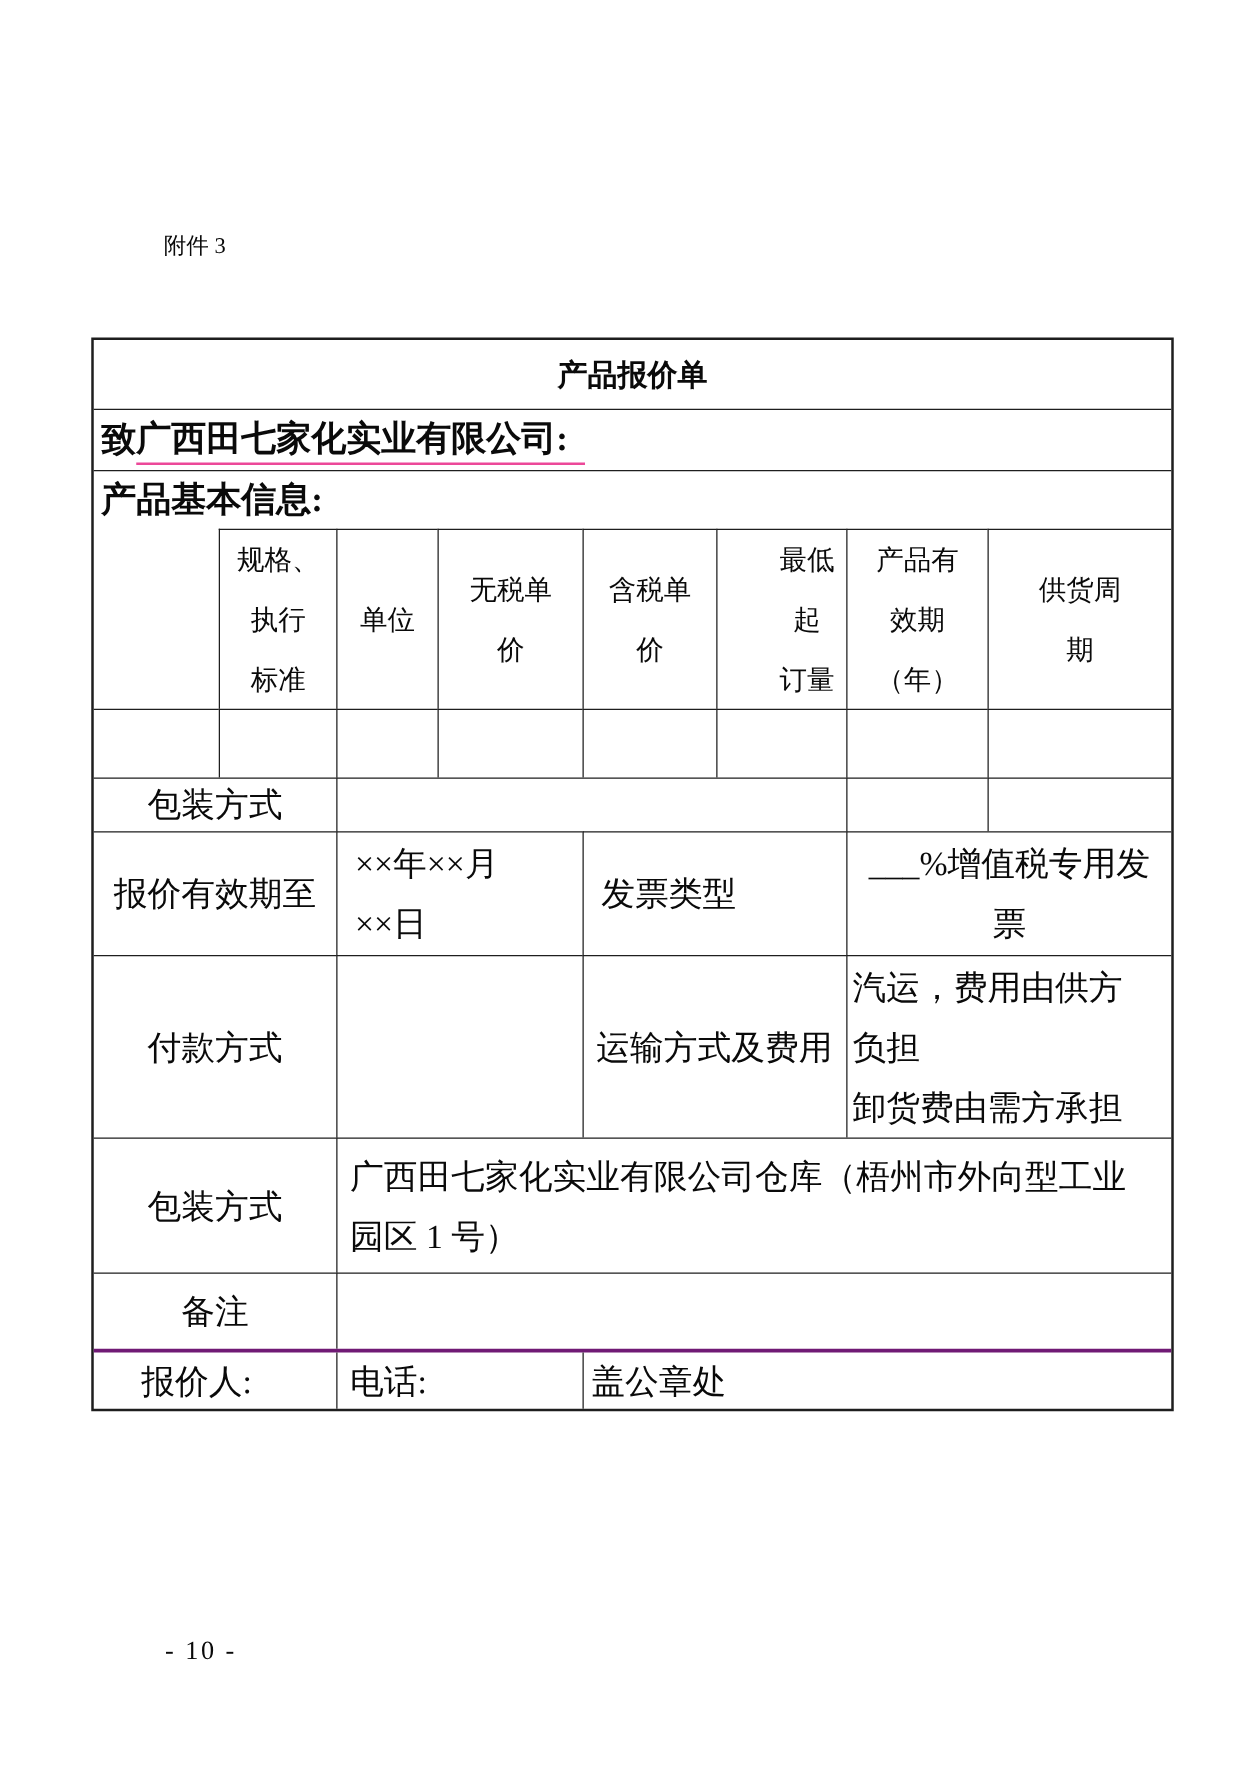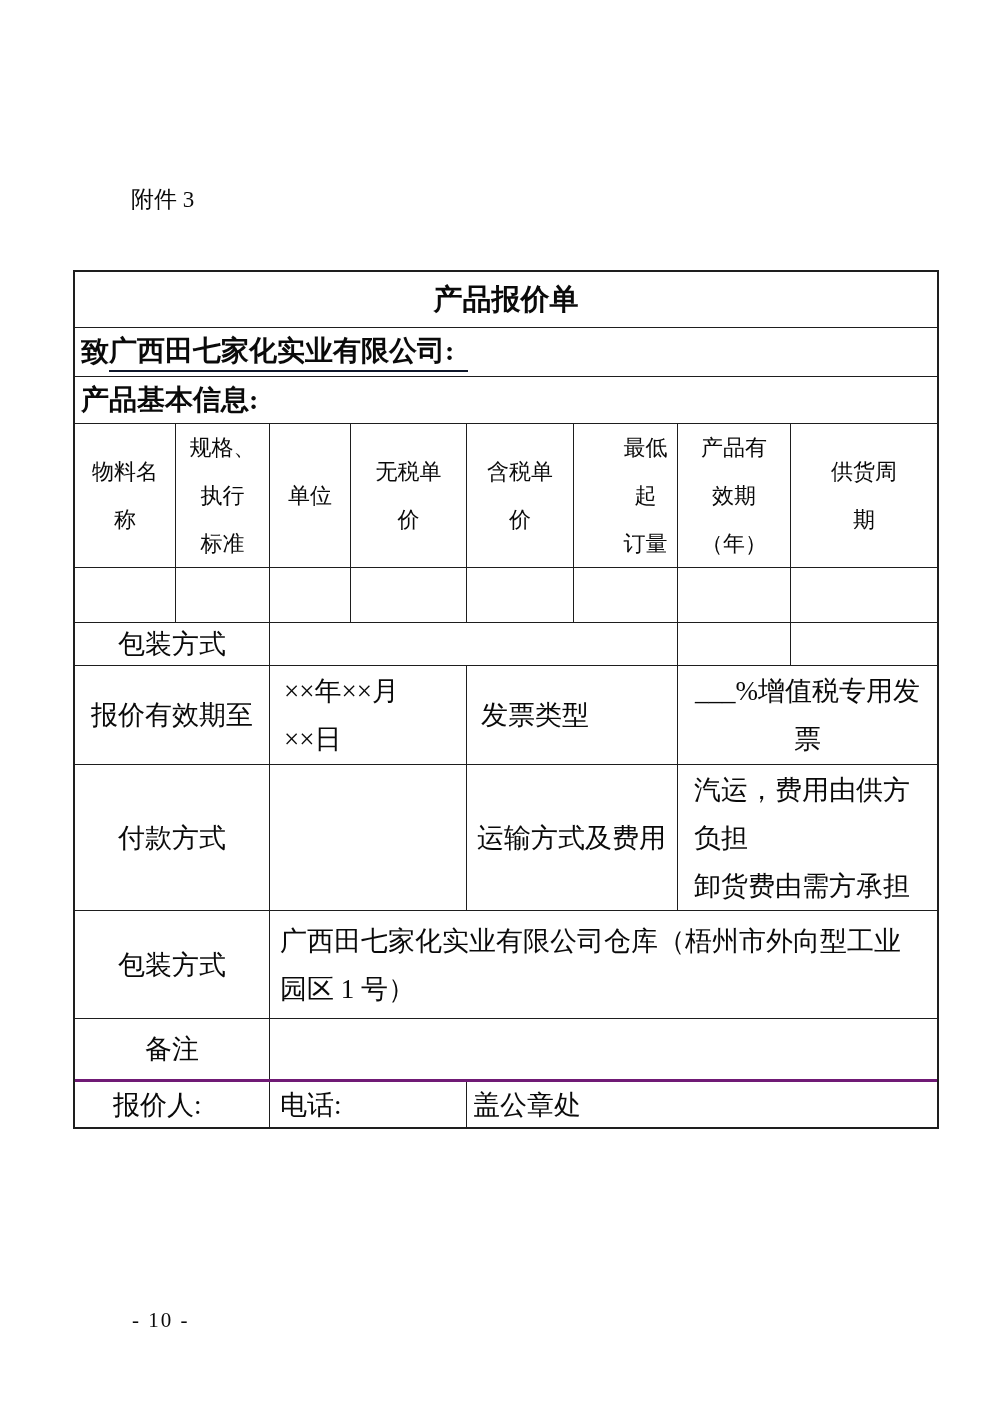--- a/index.html
+++ b/index.html
@@ -1,46 +1,46 @@
 <!DOCTYPE html>
 <html><head>
 <meta charset="utf-8">
 <style>
   html,body { margin:0; padding:0; background:#ffffff; }
   .page {
     position:relative; width:1000px; height:1414px; background:#ffffff;
     font-family:"Liberation Serif","DejaVu Serif",serif; color:#0a0a0a; overflow:hidden;
   }
-  .attachment { position:absolute; left:131px; top:184px; font-size:23px; }
+  .attachment { position:absolute; left:131px; top:184px; font-size:18px; }
   .pagenum   { position:absolute; left:132px; top:1308px; font-size:21px; letter-spacing:2px; }
 
   .qtable {
     position:absolute; left:73px; top:270px;
     display:grid;
     grid-template-columns:100px 94px 81px 116px 107px 104px 113px 147px;
     grid-template-rows:55px 49px 47px 144px 55px 43px 99px 146px 108px 61px 48px;
     border:2px solid #1e1e1e;
   }
   .c {
     border-left:1px solid #1e1e1e; border-top:1px solid #1e1e1e;
     box-sizing:border-box; display:flex; align-items:center; justify-content:center;
     text-align:center; font-size:27px; overflow:hidden;
   }
   .nl { border-left:none; }
   .nt { border-top:none; }
   .left { justify-content:flex-start; text-align:left; }
   .pre { white-space:pre-line; line-height:48px; }
   .hcell { font-size:22px; line-height:48px; }
-  .title { font-weight:bold; font-size:29px; }
+  .title { font-weight:bold; font-size:24px; }
   .boldtxt { font-weight:bold; font-size:28px; }
-  .u { border-bottom:2px solid #0f172a; padding-right:14px; }
+  .u { border-bottom:2px solid #ec4899; padding-right:14px; }
   .pl6  { padding-left:6px; }
   .pl10 { padding-left:10px; }
   .pl14 { padding-left:14px; }
-  .pl16 { padding-left:16px; }
+  .pl16 { padding-left:4px; }
   .pl38 { padding-left:38px; }
 
   .sigrow { grid-column:1/-1; grid-row:11; display:flex; border-top:3px solid #701a75; }
   .sigcell {
     box-sizing:border-box; border-left:1px solid #1e1e1e;
     display:flex; align-items:center; font-size:27px; overflow:hidden;
   }
   .sigcell:first-child { border-left:none; }
 </style>
 </head>
@@ -56,22 +56,20 @@
 
     <div class="c nl left pl6" style="grid-column:1/-1;grid-row:2;">
       <span class="boldtxt">致</span>
         <span class="boldtxt u">广西田七家化实业有限公司:</span>
     </div>
 
     <div class="c nl left pl6" style="grid-column:1/-1;grid-row:3;">
       <span class="boldtxt">产品基本信息:</span>
     </div>
 
-    <div class="c nl hcell pre" style="grid-column:1;grid-row:4;">物料名
-称</div>
     <div class="c hcell pre" style="grid-column:2;grid-row:4;">规格、
 执行
 标准</div>
     <div class="c hcell pre" style="grid-column:3;grid-row:4;">单位</div>
     <div class="c hcell pre" style="grid-column:4;grid-row:4;">无税单
 价</div>
     <div class="c hcell pre" style="grid-column:5;grid-row:4;">含税单
 价</div>
     <div class="c hcell pre" style="grid-column:6;grid-row:4;padding-left:40px;">最低起
 订量</div>

